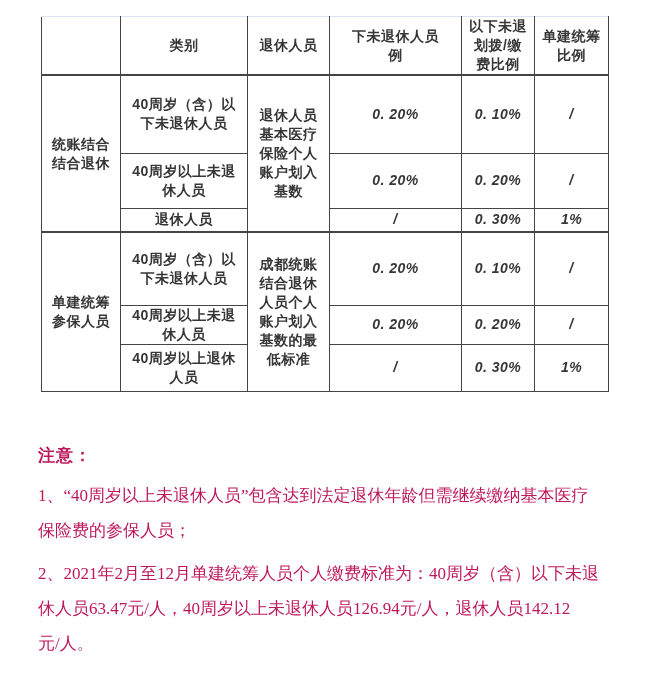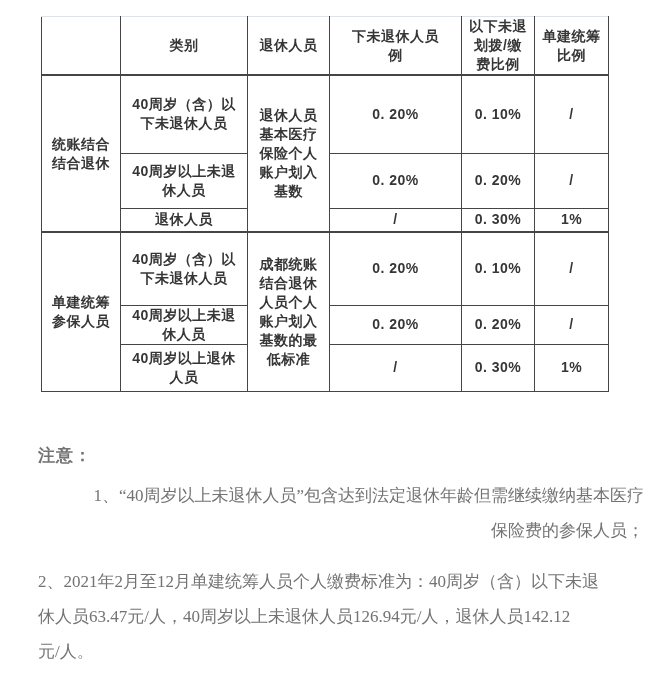--- a/index.html
+++ b/index.html
@@ -44,47 +44,48 @@
   
   tr.r-head td { border-top: 1px solid #dbe2f0; border-bottom-width: 2px; }
   td.c-corner  { border-left: 1px solid #dbe2f0; border-bottom: 1px solid #ffffff; }
   td.c-group   { border-left: 1px solid #dbe2f0; }
   td.g1        { border-top: 1px solid #ffffff; }
   tr.r4 td     { border-top-width: 2px; }
 
   td.c-val {
     font-size: 13px;
     letter-spacing: 0.5px;
+    font-style: italic;
   }
   td.pad-sm { padding: 0 6px; }
   td.pad-md { padding: 0 10px; }
 
   
   .notes {
     position: absolute;
     left: 38px; top: 444px;
     width: 606px;
     font-family: "Liberation Serif", serif;
-    color: #737373;
+    color: #be185d;
   }
   .notes-title {
     font-size: 17px;
     font-weight: 700;
     line-height: 24px;
     letter-spacing: 1px;
   }
   .note-item {
     font-size: 17px;
     font-weight: 400;
     line-height: 35px;
     white-space: pre-line;
     margin: 0;
   }
-  .note-1 { margin-top: 10px; text-align: right; }
-  .note-2 { margin-top: 16px; }
+  .note-1 { margin-top: 10px; }
+  .note-2 { margin-top: 8px; }
 </style>
 </head>
 <body>
 
 <table class="contrib">
   <colgroup>
     <col style="width:79px">
     <col style="width:127px">
     <col style="width:82px">
     <col style="width:132px">

